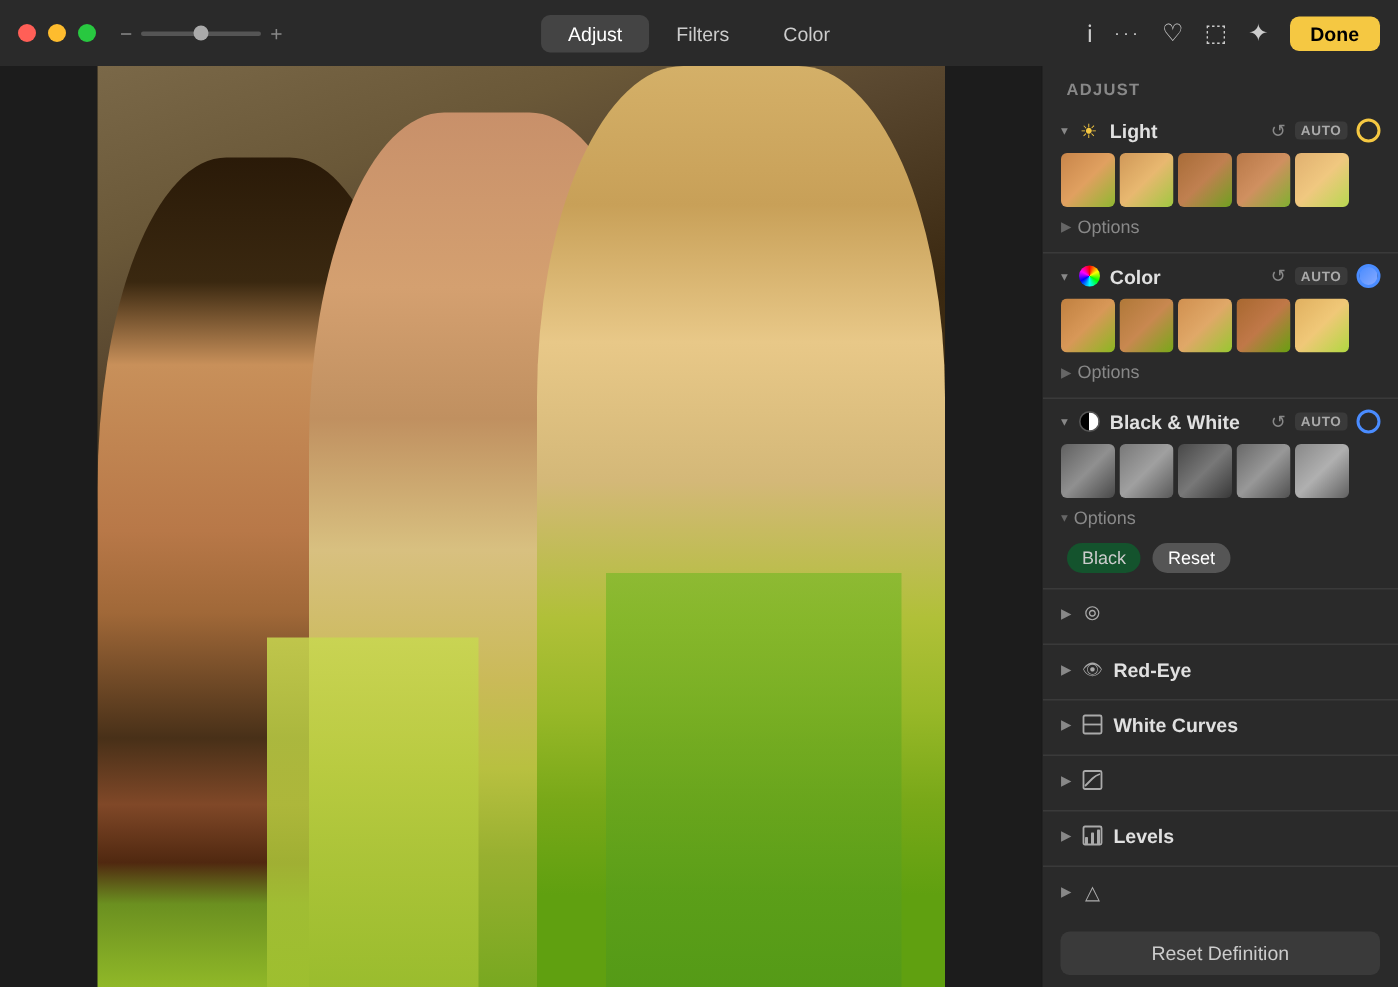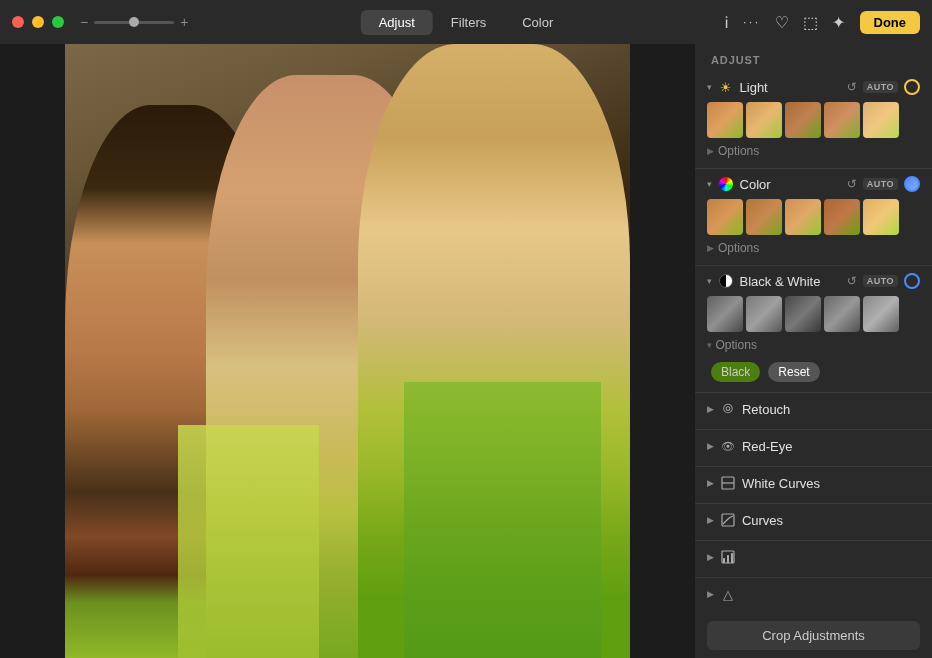--- a/index.html
+++ b/index.html
@@ -205,21 +205,21 @@
       height: 16px;
       display: flex;
       align-items: center;
       justify-content: center;
       font-size: 13px;
       flex-shrink: 0;
     }
     .adj-title {
       color: #e0e0e0;
       font-size: 13px;
-      font-weight: 400;
+      font-weight: 700;
       flex: 1;
     }
     .adj-controls {
       display: flex;
       align-items: center;
       gap: 6px;
     }
     .adj-reset {
       color: #888;
       font-size: 12px;
@@ -295,21 +295,21 @@
     .options-chevron {
       font-size: 9px;
       color: #666;
     }
     .options-expanded {
       padding: 4px 16px 6px;
       display: flex;
       gap: 8px;
     }
     .opt-chip {
-      background: #4d7c0f;
+      background: #14532d;
       color: #ccc;
       font-size: 12px;
       padding: 3px 10px;
       border-radius: 10px;
       cursor: pointer;
     }
     .opt-chip.active {
       background: #555;
       color: #fff;
     }
@@ -517,21 +517,20 @@
         <div class="options-expanded">
           <div class="opt-chip">Black</div>
           <div class="opt-chip active">Reset</div>
         </div>
       </div>
 
       <div class="adj-section">
         <div class="adj-simple-row">
           <span class="adj-chevron">▶</span>
           <span class="adj-icon" style="color:#aaa;">⦾</span>
-          <span class="adj-title">Retouch</span>
         </div>
       </div>
 
       <div class="adj-section">
         <div class="adj-simple-row">
           <span class="adj-chevron">▶</span>
           <span class="adj-icon" style="color:#aaa;font-size:11px;">👁</span>
           <span class="adj-title">Red-Eye</span>
         </div>
       </div>
@@ -551,44 +550,44 @@
 
       <div class="adj-section">
         <div class="adj-simple-row">
           <span class="adj-chevron">▶</span>
           <span class="adj-icon" style="color:#aaa;">
             <svg width="14" height="14" viewBox="0 0 14 14">
                 <rect x="1" y="1" width="12" height="12" rx="1" fill="none" stroke="#aaa" stroke-width="1.2"></rect>
                 <path d="M2 11 Q5 8 7 6 Q9 4 12 3" fill="none" stroke="#aaa" stroke-width="1.2"></path>
               </svg>
           </span>
-          <span class="adj-title">Curves</span>
         </div>
       </div>
 
       <div class="adj-section">
         <div class="adj-simple-row">
           <span class="adj-chevron">▶</span>
           <span class="adj-icon" style="color:#aaa;">
             <svg width="14" height="14" viewBox="0 0 14 14">
                 <rect x="1" y="1" width="12" height="12" rx="1" fill="none" stroke="#aaa" stroke-width="1.2"></rect>
                 <rect x="2" y="8" width="2" height="5" rx="0.5" fill="#aaa"></rect>
                 <rect x="6" y="5" width="2" height="8" rx="0.5" fill="#aaa"></rect>
                 <rect x="10" y="3" width="2" height="10" rx="0.5" fill="#aaa"></rect>
               </svg>
           </span>
+          <span class="adj-title">Levels</span>
         </div>
       </div>
 
       <div class="adj-section">
         <div class="adj-simple-row">
           <span class="adj-chevron">▶</span>
           <span class="adj-icon" style="color:#aaa;">△</span>
         </div>
       </div>
 
     </div>
 
-    <button class="reset-btn">Crop Adjustments</button>
+    <button class="reset-btn">Reset Definition</button>
 
   </div>
 
 </div>
 
 </body></html>

